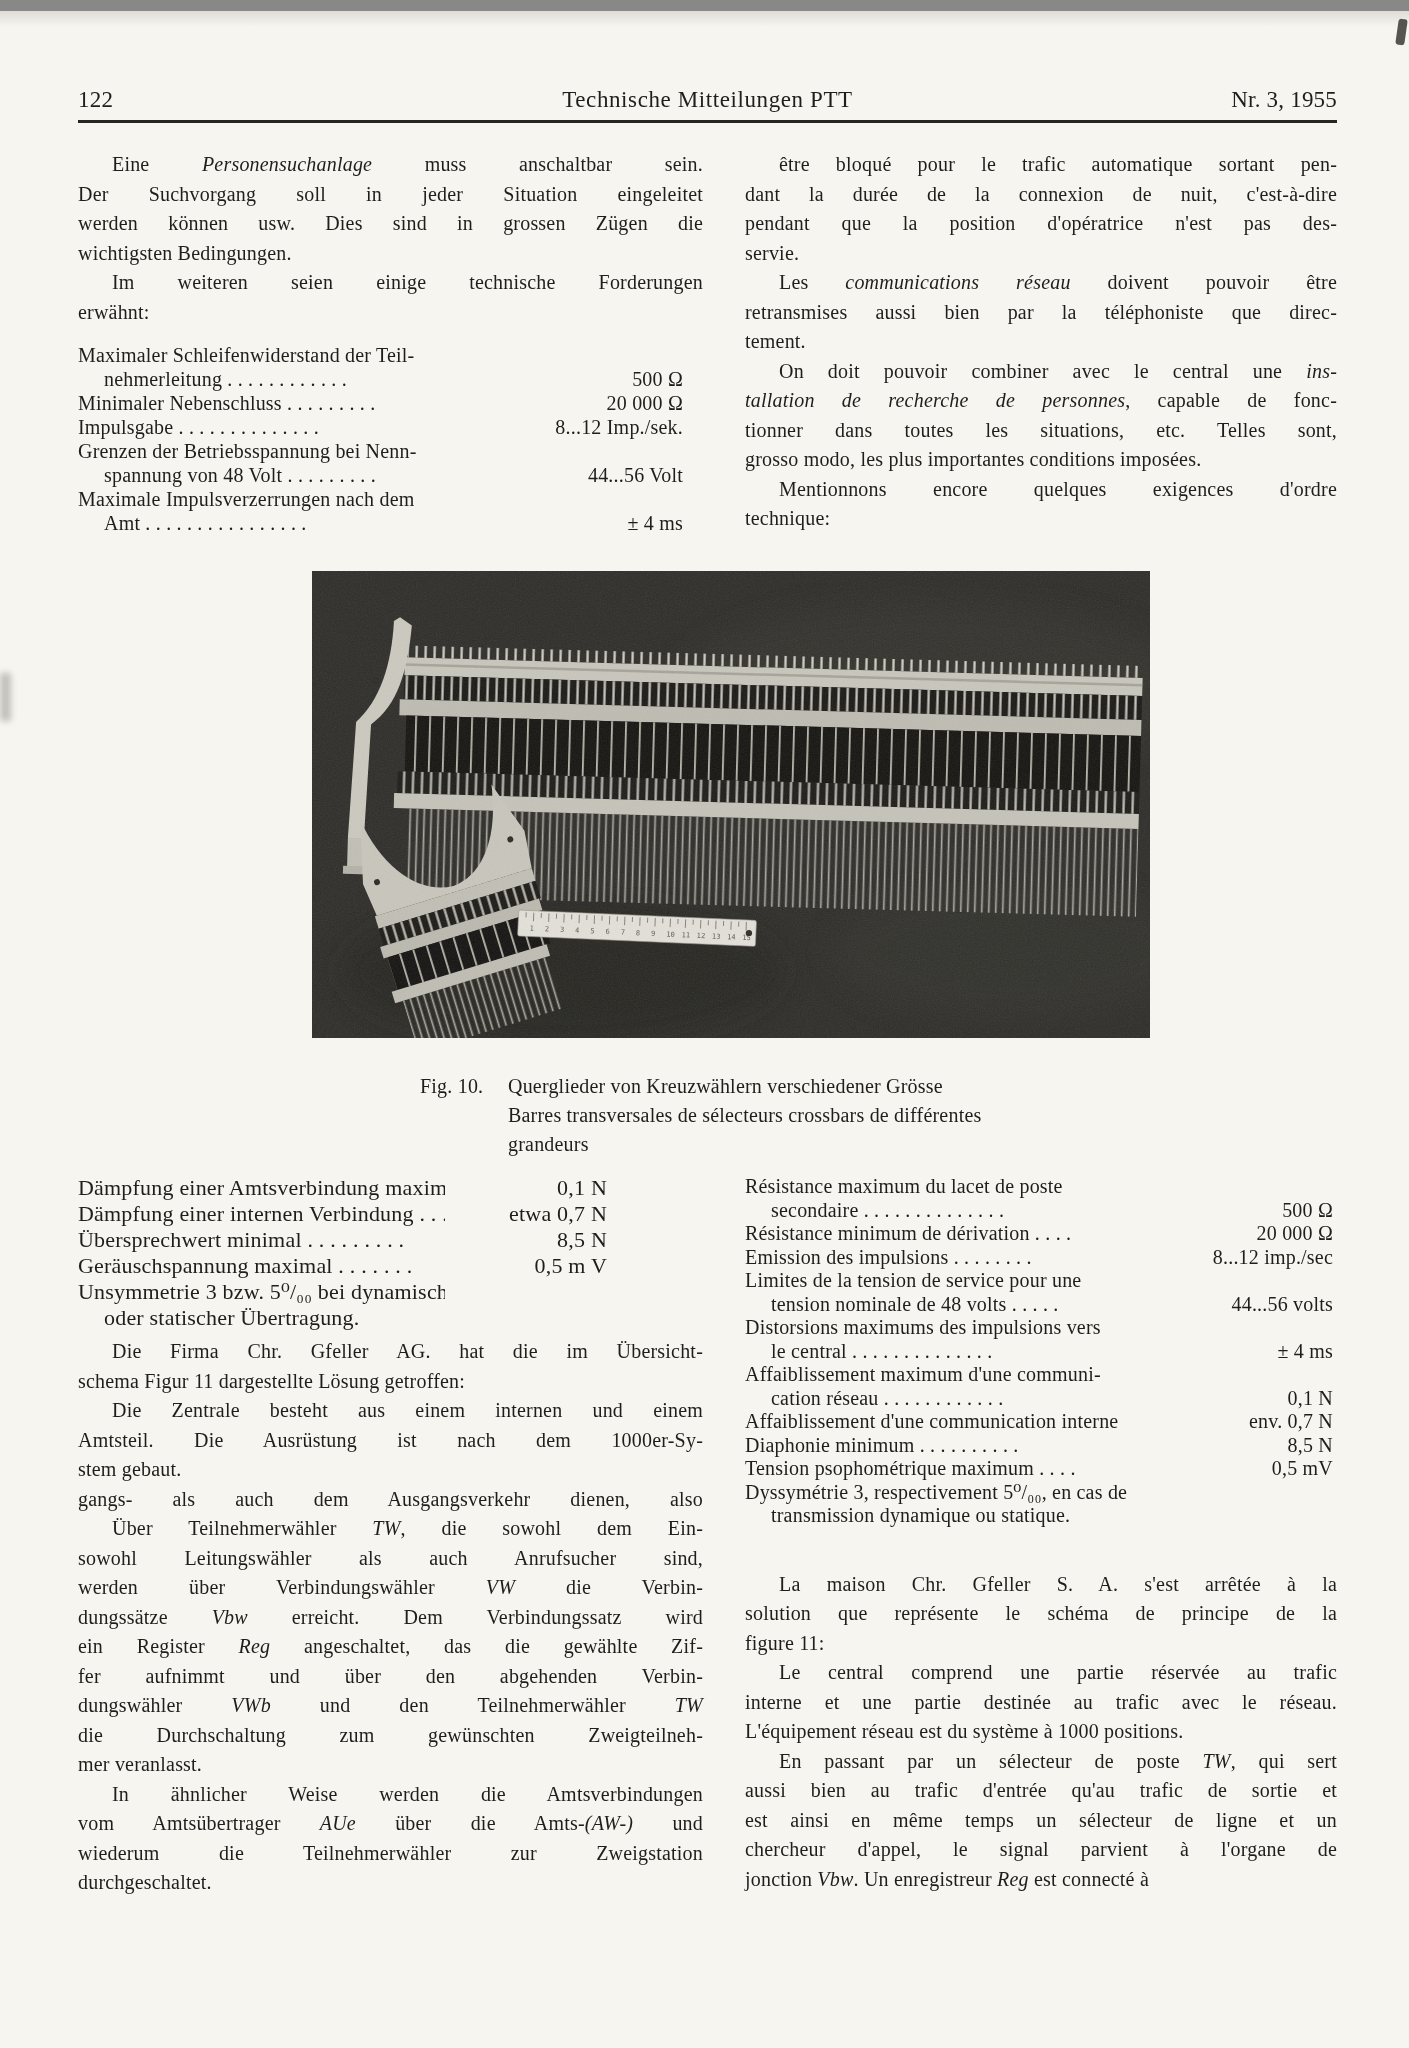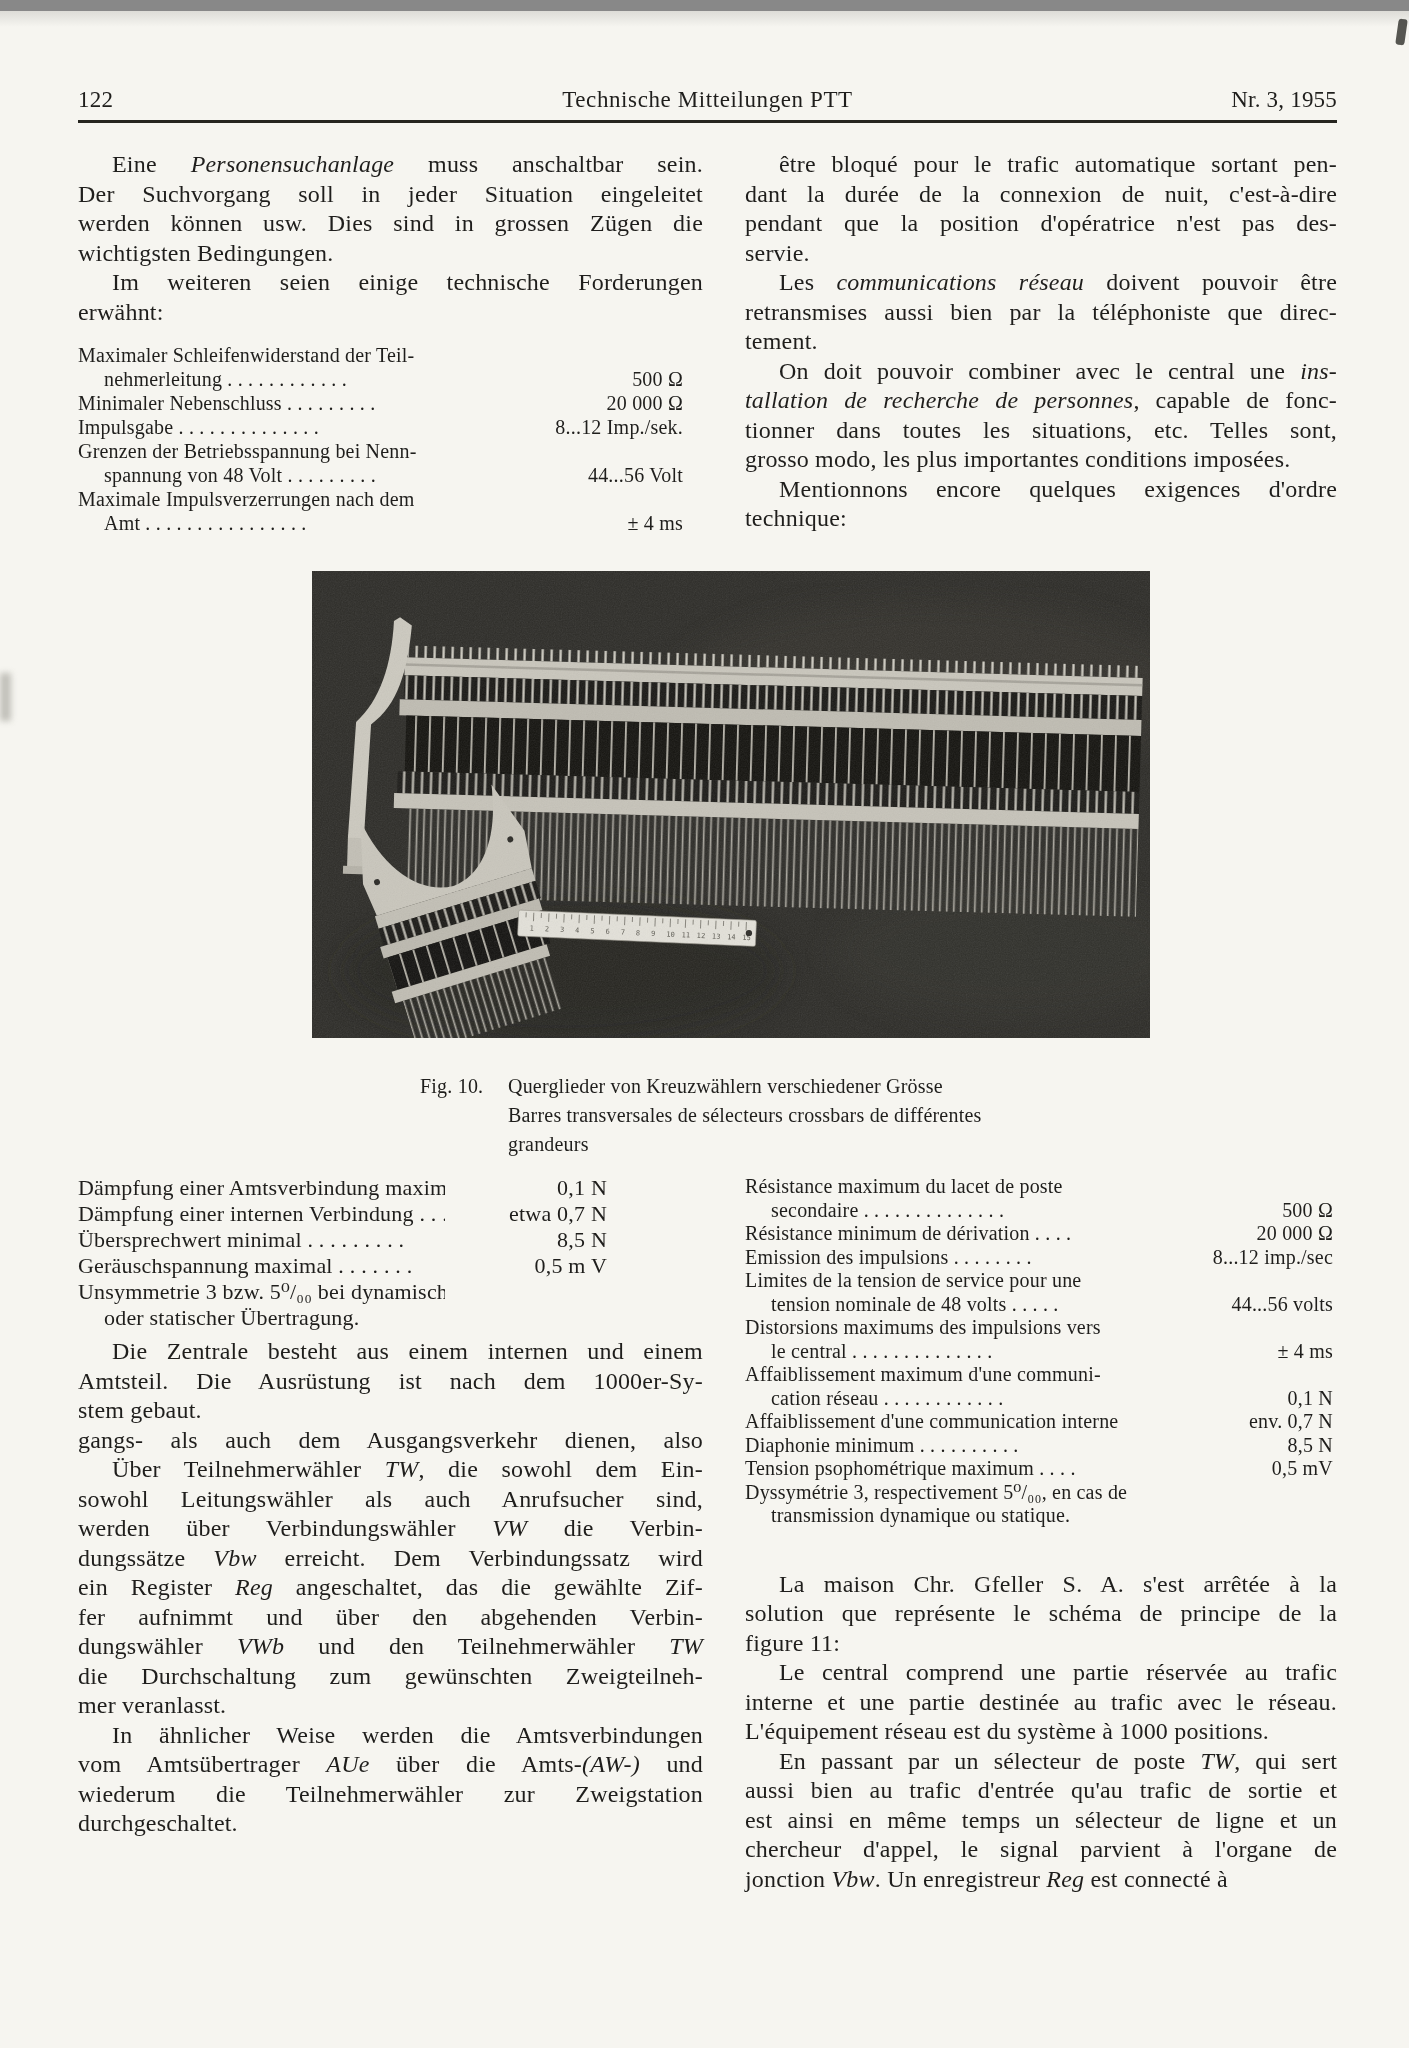--- a/index.html
+++ b/index.html
@@ -22,21 +22,21 @@
   .header .pn{width:220px;}
   .header .jt{flex:1;text-align:center;letter-spacing:.6px;}
   .header .iss{width:220px;text-align:right;}
   .rule{height:3px;background:#26251f;margin-top:7px;}
 
   
   .cols{display:flex;gap:42px;margin-top:27px;}
   .col-left{width:625px;}
   .col-right{width:592px;}
   .para{margin:0;}
-  .jline{font-size:24px;line-height:29.5px;text-align:justify;text-align-last:justify;}
+  .jline{font-size:20px;line-height:29.5px;text-align:justify;text-align-last:justify;}
   .jline.first{padding-left:34px;}
   .jline.last{text-align-last:left;}
   .jline i{font-style:italic;}
 
   
   .spec-list{margin-top:16px;}
   .spec-row{display:flex;white-space:nowrap;gap:22px;}
   .spec-l{flex:1 1 auto;overflow:hidden;}
   .spec-l.ind{padding-left:26px;}
   .spec-v{flex:0 0 auto;text-align:right;}
@@ -298,20 +298,24 @@
               <span class="spec-l">Unsymmetrie  3  bzw.  5⁰/₀₀  bei dynamischer</span>
               <span class="spec-v"></span>
             </div>
             <div class="spec-row">
               <span class="spec-l ind">oder statischer Übertragung.</span>
               <span class="spec-v"></span>
             </div>
           </div>
         <div class="paras-lower">
             <div class="para">
+              <div class="jline first">Die Firma Chr. Gfeller AG. hat die im Übersicht-</div>
+              <div class="jline last">schema Figur 11 dargestellte Lösung getroffen:</div>
+            </div>
+            <div class="para">
               <div class="jline first">Die Zentrale besteht aus einem internen und einem</div>
               <div class="jline">Amtsteil. Die Ausrüstung ist nach dem 1000er-Sy-</div>
               <div class="jline last">stem gebaut.</div>
             </div>
             <div class="para">
               <div class="jline">gangs- als auch dem Ausgangsverkehr dienen, also</div>
               <div class="jline first">Über Teilnehmerwähler <i>TW</i>, die sowohl dem Ein-</div>
               <div class="jline">sowohl Leitungswähler als auch Anrufsucher sind,</div>
               <div class="jline">werden über Verbindungswähler <i>VW</i> die Verbin-</div>
               <div class="jline">dungssätze <i>Vbw</i> erreicht. Dem Verbindungssatz wird</div>

